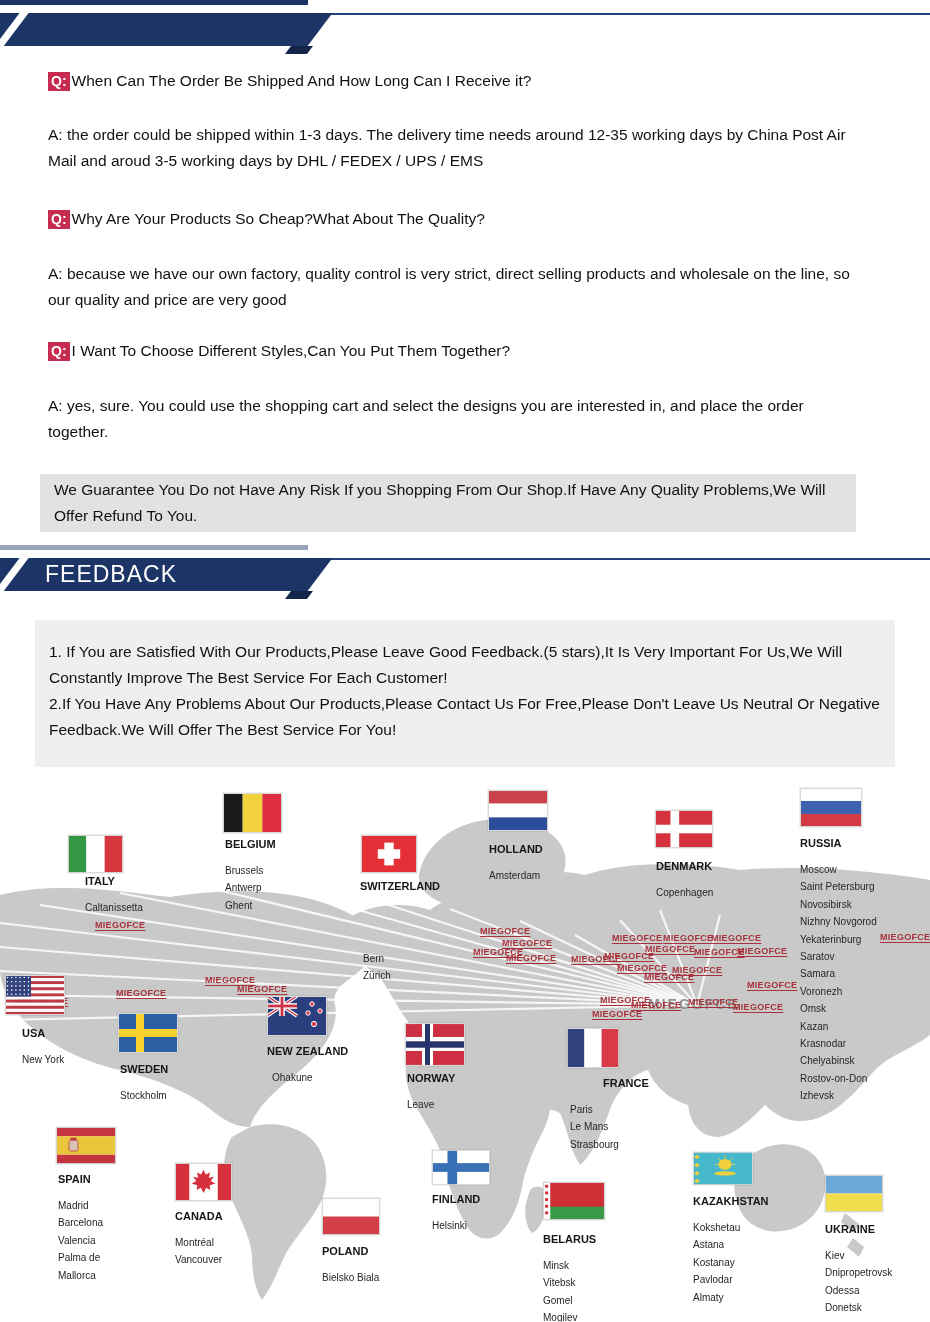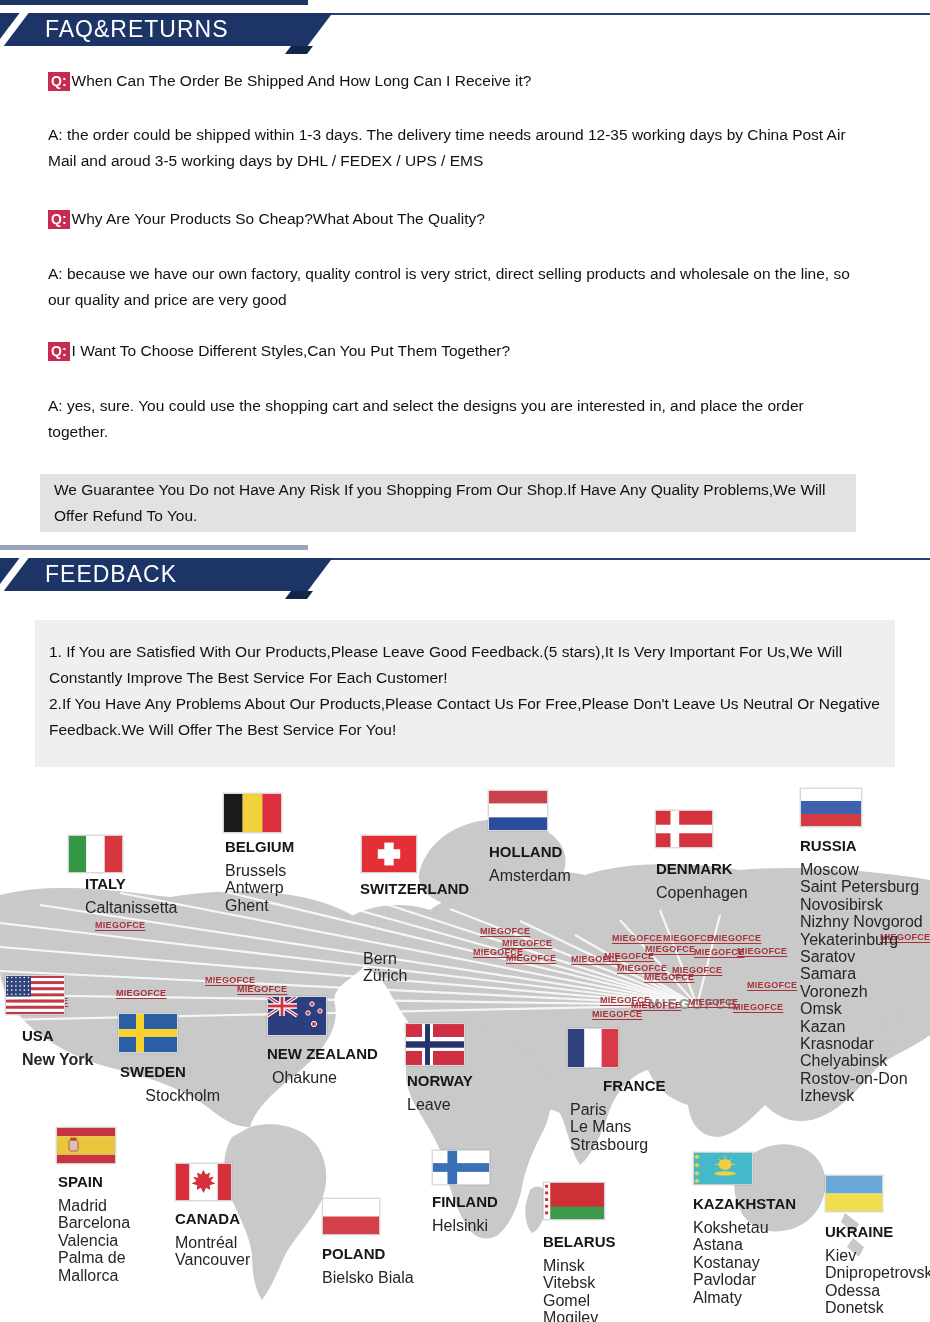--- a/index.html
+++ b/index.html
@@ -36,39 +36,38 @@
 
   
   .fb-topbar{opacity:.45;}
   .feedback-box{position:absolute;top:620px;left:35px;width:832px;background:#efefef;
                 padding:19px 14px 24px 14px;font-size:15.5px;line-height:26px;color:#111;}
 
   
   #map-section{position:absolute;top:775px;left:0;width:930px;height:547px;overflow:hidden;background:#fff;}
   #map-svg{position:absolute;top:0;left:0;}
   .country{position:absolute;}
-  .country-label{position:absolute;font-size:15px;font-weight:bold;color:#161616;white-space:nowrap;}
-  .city-list{position:absolute;font-size:16px;color:#262626;line-height:17.4px;}
+  .country-label{position:absolute;font-size:11px;font-weight:bold;color:#161616;white-space:nowrap;}
+  .city-list{position:absolute;font-size:10px;color:#262626;line-height:17.4px;}
   .flag{position:absolute;box-shadow:0 0 0 1px rgba(0,0,0,0.06);}
   .wm{position:absolute;font-size:9px;font-weight:bold;color:#a8333b;letter-spacing:.3px;
       text-decoration:underline;text-underline-offset:2px;white-space:nowrap;}
   .wm-center{position:absolute;font-size:14px;font-weight:bold;color:#8f9193;letter-spacing:2px;}
 </style>
 </head>
 <body>
 
 <div id="page">
 
   <div class="banner-group" style="top:13px">
     <div class="banner-topbar"></div>
     <div class="banner-line"></div>
     <div class="banner-shape"></div>
     <div class="banner-shadow"></div>
     <div class="banner-slash"></div>
-    <div class="banner-text">FAQ&amp;RETURNS</div>
   </div>
 
   <div class="faq-content">
     <div class="q-row q1">
       <span class="q-chip">Q:</span>
       <span>When Can The Order Be Shipped And How Long Can I Receive it?</span>
     </div>
     <div class="a-par a1">A: the order could be shipped within 1-3 days. The delivery time needs around 12-35 working days by China Post Air Mail and aroud 3-5 working days by DHL / FEDEX / UPS / EMS</div>
 
     <div class="q-row q2">
@@ -306,33 +305,33 @@
               <circle cx="23.5" cy="15.100000000000001" r="0.8" fill="#fff"></circle>
               <circle cx="2.5" cy="19.3" r="0.8" fill="#fff"></circle>
               <circle cx="6.7" cy="19.3" r="0.8" fill="#fff"></circle>
               <circle cx="10.9" cy="19.3" r="0.8" fill="#fff"></circle>
               <circle cx="15.100000000000001" cy="19.3" r="0.8" fill="#fff"></circle>
               <circle cx="19.3" cy="19.3" r="0.8" fill="#fff"></circle>
               <circle cx="23.5" cy="19.3" r="0.8" fill="#fff"></circle>
               <rect x="0.5" y="0.5" width="59" height="39" fill="none" stroke="#d8d8d8" stroke-width="1"></rect>
             </svg></div>
           <div class="country-label" style="left: 22px; top: 252px;">USA</div>
-          <div class="city-list" style="left: 22px; top: 276px; width: 100px; font-weight: bold;">
+          <div class="city-list" style="left: 22px; top: 276px; width: 100px;">
             <div>New York</div>
           </div>
         </div>
         <div class="country">
           <div class="flag" style="left: 118px; top: 238px; width: 60px; height: 40px;"><svg width="100%" height="100%" viewBox="0 0 60 40" preserveAspectRatio="none">
               <rect width="60" height="40" fill="#2b5fa3"></rect>
               <rect x="18" width="8" height="40" fill="#f8d12e"></rect>
               <rect y="16" width="60" height="8" fill="#f8d12e"></rect>
               <rect x="0.5" y="0.5" width="59" height="39" fill="none" stroke="#d8d8d8" stroke-width="1"></rect>
             </svg></div>
           <div class="country-label" style="left: 120px; top: 288px;">SWEDEN</div>
-          <div class="city-list" style="left: 120px; top: 312px; width: 100px; text-align: right;">
+          <div class="city-list" style="left: 120px; top: 312px; width: 100px;">
             <div>Stockholm</div>
           </div>
         </div>
         <div class="country">
           <div class="flag" style="left: 267px; top: 221px; width: 60px; height: 40px;"><svg width="100%" height="100%" viewBox="0 0 60 40" preserveAspectRatio="none">
               <rect width="60" height="40" fill="#2b3f7e"></rect>
               <g>
                 <line x1="0" y1="0" x2="30" y2="20" stroke="#fff" stroke-width="3.5"></line>
                 <line x1="30" y1="0" x2="0" y2="20" stroke="#fff" stroke-width="3.5"></line>
                 <line x1="0" y1="0" x2="30" y2="20" stroke="#cc3344" stroke-width="1.4"></line>

